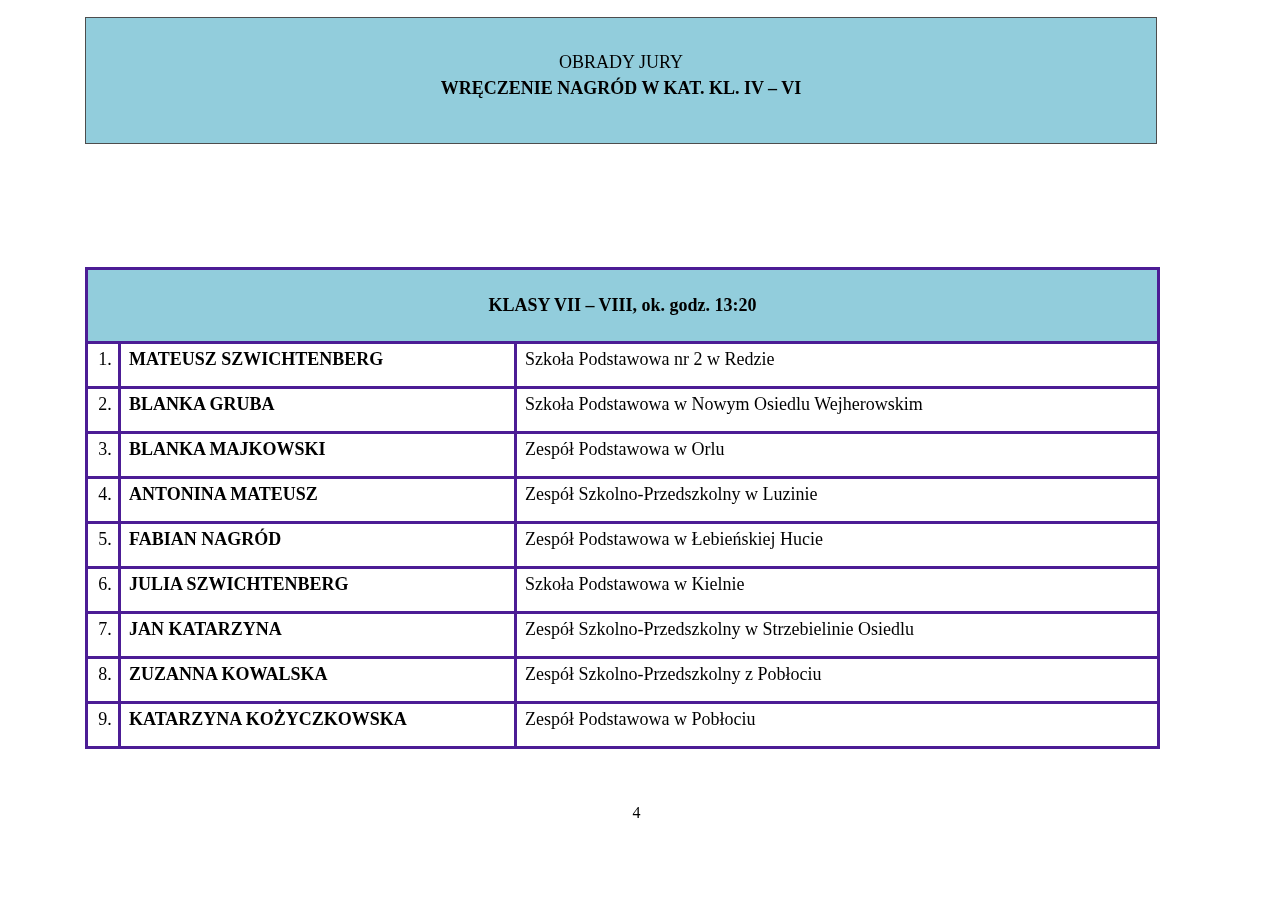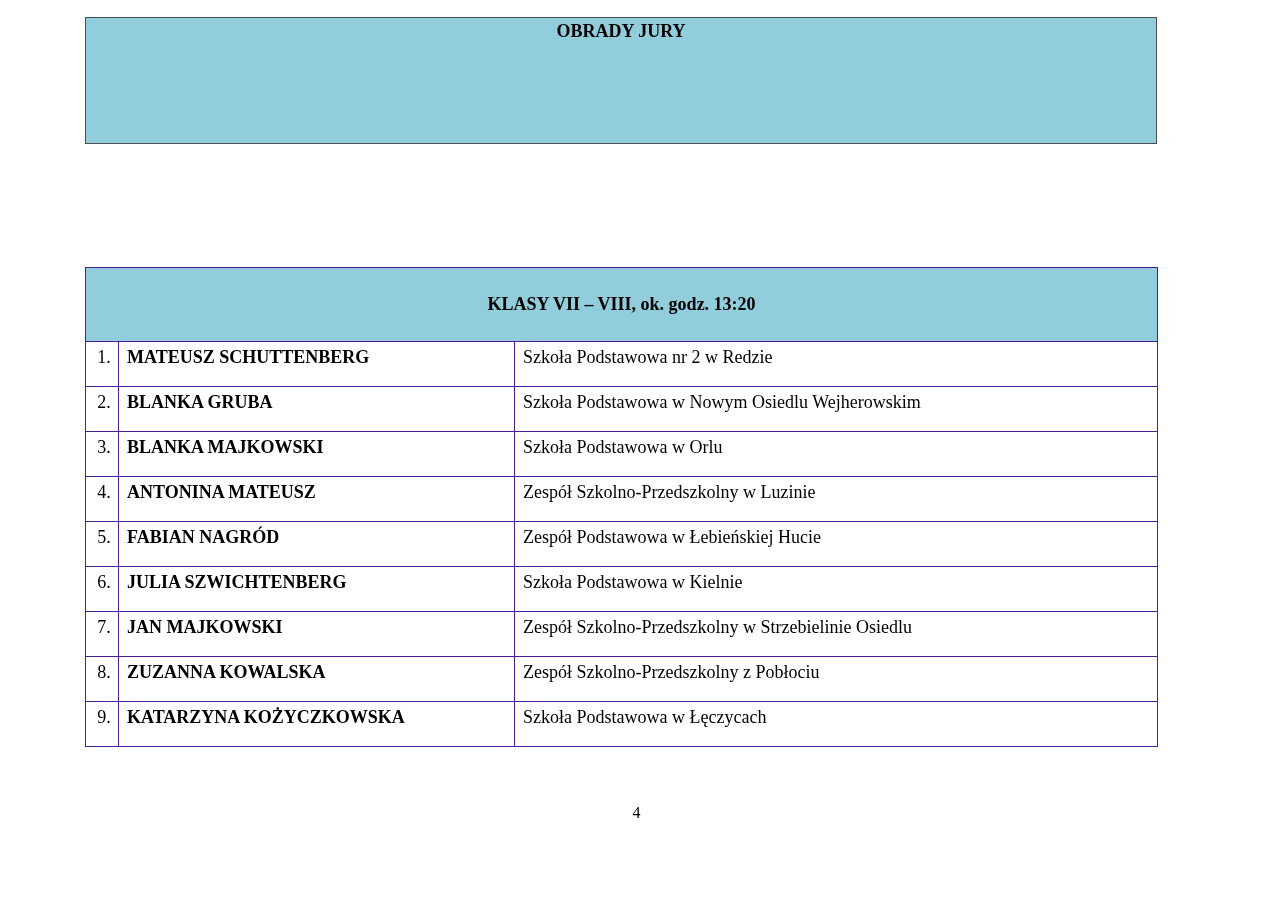--- a/index.html
+++ b/index.html
@@ -21,41 +21,42 @@
     left: 85px;
     top: 17px;
     width: 1070px;
     height: 125px;
     background: #92CDDC;
     border: 1px solid #4d4d4d;
     text-align: center;
     box-sizing: content-box;
   }
   .header-box .line1 {
-    font-weight: bold;
+    margin-top: 31px;
+    font-weight: normal;
     font-size: 18px;
     line-height: 26px;
   }
   .header-box .line2 {
     font-weight: bold;
     font-size: 18px;
     line-height: 26px;
   }
   table.results {
     position: absolute;
     left: 85px;
     top: 267px;
     width: 1072px;
     border-collapse: collapse;
     table-layout: fixed;
     font-size: 18px;
   }
   table.results th,
   table.results td {
-    border: 1px solid #4c1d95;
+    border: 3px solid #4c1d95;
     box-sizing: border-box;
   }
   table.results th.table-title {
     height: 74px;
     background: #92CDDC;
     font-weight: bold;
     font-size: 18px;
     text-align: center;
     vertical-align: middle;
   }
@@ -82,77 +83,78 @@
     font-size: 16px;
   }
 </style>
 </head>
 <body>
 
 <div class="page">
 
   <div class="header-box">
     <div class="line1">OBRADY JURY</div>
+    <div class="line2">WRĘCZENIE NAGRÓD W KAT. KL. IV – VI</div>
   </div>
 
   <table class="results">
     <colgroup>
       <col style="width:33px">
       <col style="width:396px">
       <col style="width:643px">
     </colgroup>
     <thead>
       <tr>
         <th class="table-title" colspan="3">KLASY VII – VIII, ok. godz. 13:20</th>
       </tr>
     </thead>
     <tbody>
       <tr>
         <td class="col-num">1.</td>
-        <td class="col-name">MATEUSZ SCHUTTENBERG</td>
+        <td class="col-name">MATEUSZ SZWICHTENBERG</td>
         <td class="col-school">Szkoła Podstawowa nr 2 w Redzie</td>
       </tr>
       <tr>
         <td class="col-num">2.</td>
         <td class="col-name">BLANKA GRUBA</td>
         <td class="col-school">Szkoła Podstawowa w Nowym Osiedlu Wejherowskim</td>
       </tr>
       <tr>
         <td class="col-num">3.</td>
         <td class="col-name">BLANKA MAJKOWSKI</td>
-        <td class="col-school">Szkoła Podstawowa w Orlu</td>
+        <td class="col-school">Zespół Podstawowa w Orlu</td>
       </tr>
       <tr>
         <td class="col-num">4.</td>
         <td class="col-name">ANTONINA MATEUSZ</td>
         <td class="col-school">Zespół Szkolno-Przedszkolny w Luzinie</td>
       </tr>
       <tr>
         <td class="col-num">5.</td>
         <td class="col-name">FABIAN NAGRÓD</td>
         <td class="col-school">Zespół Podstawowa w Łebieńskiej Hucie</td>
       </tr>
       <tr>
         <td class="col-num">6.</td>
         <td class="col-name">JULIA SZWICHTENBERG</td>
         <td class="col-school">Szkoła Podstawowa w Kielnie</td>
       </tr>
       <tr>
         <td class="col-num">7.</td>
-        <td class="col-name">JAN MAJKOWSKI</td>
+        <td class="col-name">JAN KATARZYNA</td>
         <td class="col-school">Zespół Szkolno-Przedszkolny w Strzebielinie Osiedlu</td>
       </tr>
       <tr>
         <td class="col-num">8.</td>
         <td class="col-name">ZUZANNA KOWALSKA</td>
         <td class="col-school">Zespół Szkolno-Przedszkolny z Pobłociu</td>
       </tr>
       <tr>
         <td class="col-num">9.</td>
         <td class="col-name">KATARZYNA KOŻYCZKOWSKA</td>
-        <td class="col-school">Szkoła Podstawowa w Łęczycach</td>
+        <td class="col-school">Zespół Podstawowa w Pobłociu</td>
       </tr>
     </tbody>
   </table>
 
   <div class="page-footer">4</div>
 
 </div>
 
 </body></html>

